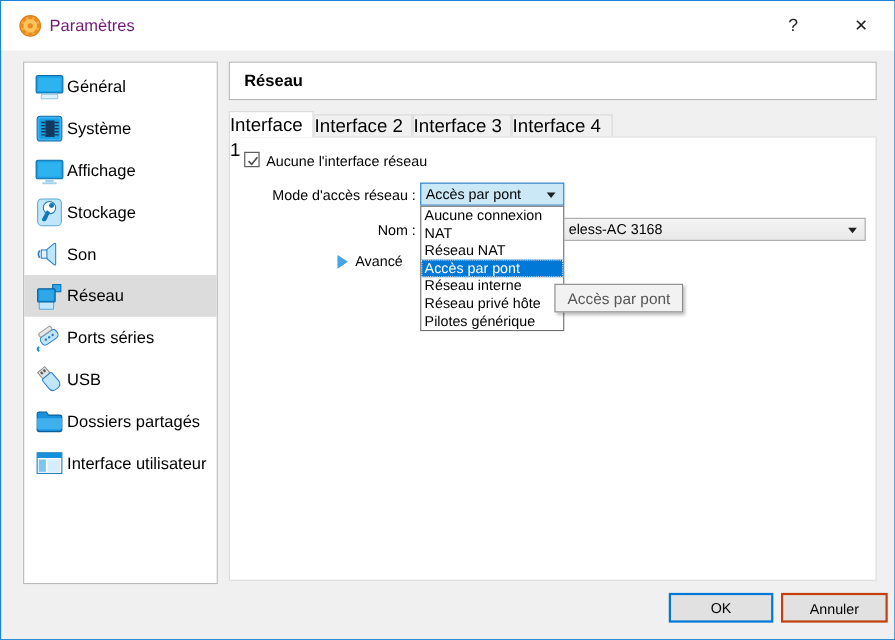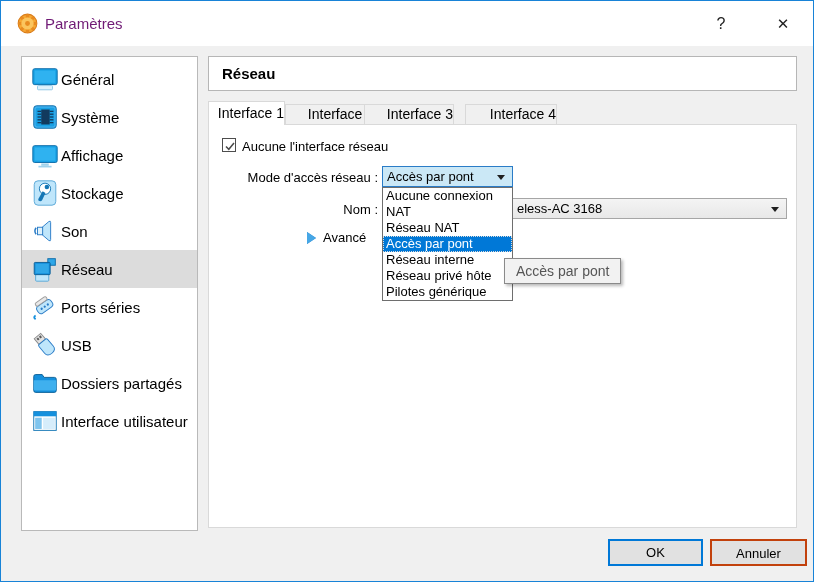--- a/index.html
+++ b/index.html
@@ -22,25 +22,25 @@
     background:#ffffff; border:1px solid #b9b9b9; padding-top:3px; }
   .side-item{ display:flex; align-items:center; height:38px; padding-left:8px; gap:1px; }
   .side-item.selected{ background:#dcdcdc; }
   .side-item .lbl{ font-size:15px; color:#000; }
   .side-item svg{ width:30px; height:30px; flex:0 0 30px; }
   
   .main-header{ position:absolute; left:207px; top:55px; width:589px; height:35px;
     background:#ffffff; border:1px solid #b6b6b6; line-height:33px; padding-left:13px;
     font-size:15px; font-weight:bold; color:#000; }
   
-  .tab{ position:absolute; font-size:14px; text-align:right; color:#000;
+  .tab{ position:absolute; font-size:17px; text-align:left; color:#000;
     border:1px solid #d9d9d9; border-bottom:none; }
   .tab.active{ left:207px; top:100px; width:77px; height:24px; line-height:23px; background:#ffffff; z-index:3; }
   .tab.t2{ left:284px; top:103px; width:90px; height:20px; line-height:19px; background:#f0f0f0; }
-  .tab.t3{ left:363px; top:103px; width:90px; height:20px; line-height:19px; background:#f0f0f0; }
+  .tab.t3{ left:374px; top:103px; width:90px; height:20px; line-height:19px; background:#f0f0f0; }
   .tab.t4{ left:464px; top:103px; width:92px; height:20px; line-height:19px; background:#f0f0f0; }
   .tab-pane{ position:absolute; left:207px; top:123px; width:589px; height:404px;
     background:#ffffff; border:1px solid #d9d9d9; z-index:1; }
   
   .checkbox{ position:absolute; left:221px; top:137px; width:14px; height:14px;
     background:#fff; border:1px solid #4d4d4d; z-index:2; }
   .checkbox svg{ position:absolute; left:1px; top:1px; }
   .check-label{ position:absolute; left:241px; top:138px; font-size:13px; color:#000; z-index:2; }
   .field-label{ position:absolute; left:207px; width:170px; text-align:right; font-size:13px; color:#000; z-index:2; }
   .lbl-mode{ top:169px; }

